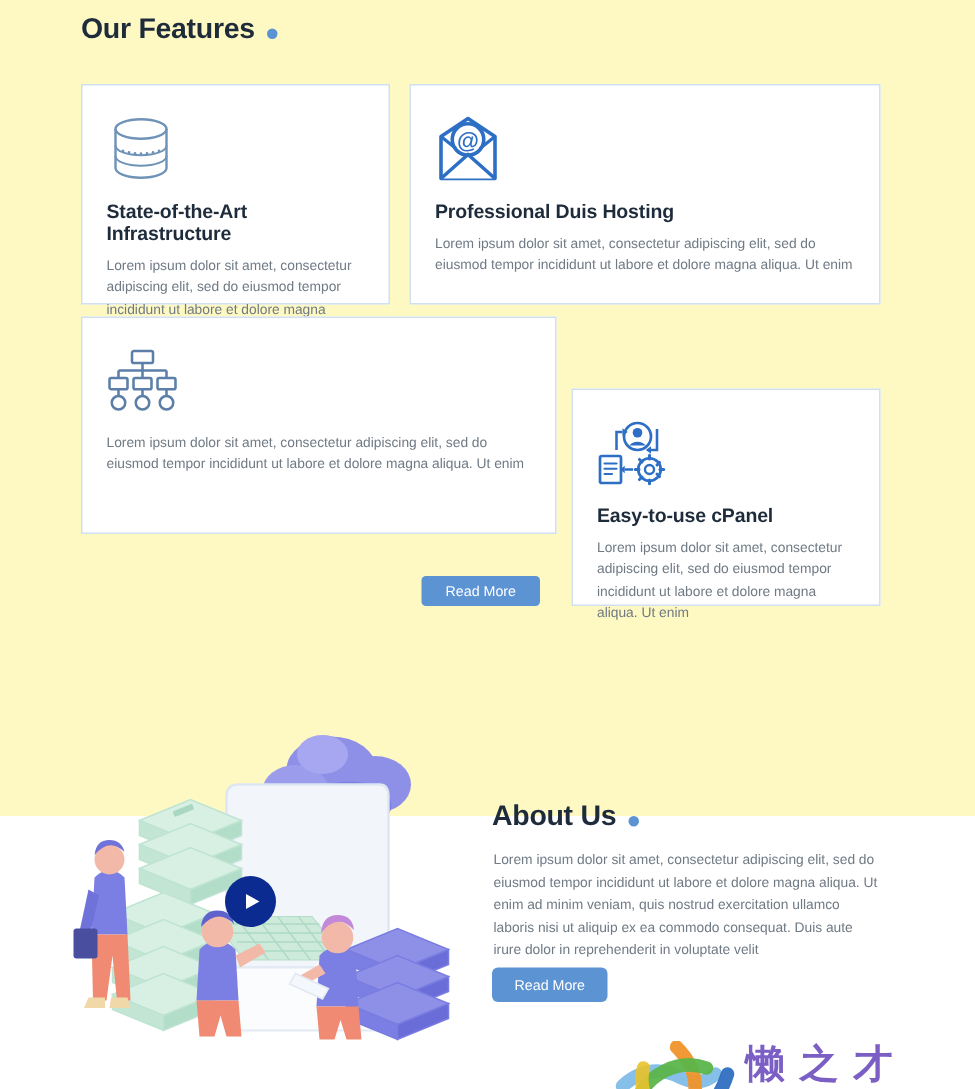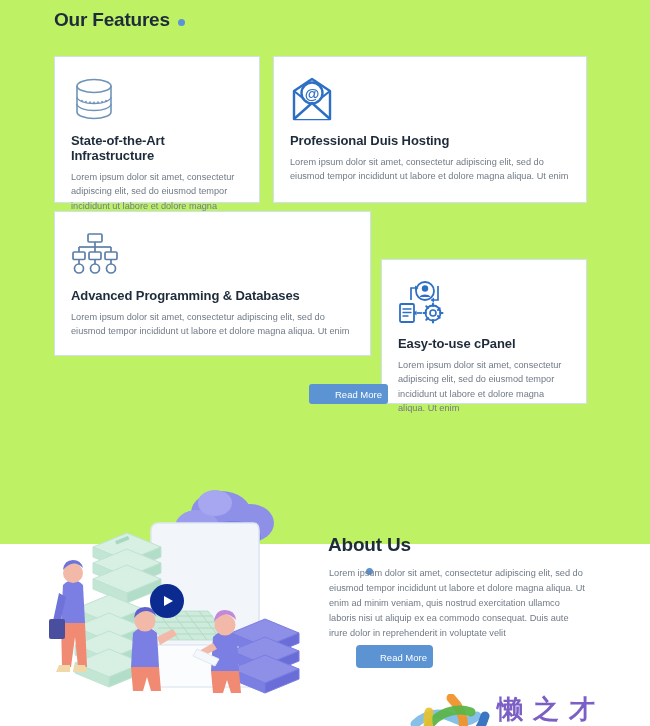--- a/index.html
+++ b/index.html
@@ -3,21 +3,21 @@
 <meta charset="utf-8">
 <style>
   * { box-sizing: border-box; }
   html, body {
     margin: 0; padding: 0;
     width: 650px; height: 726px;
     background: #ffffff;
     font-family: "Liberation Sans", sans-serif;
     overflow: hidden;
   }
-  .page { position: relative; width: 650px; height: 544px; background: #bef264; padding-left: 32px; }
+  .page { position: relative; width: 650px; height: 544px; background: #fef9c3; padding-left: 32px; }
 
   
   .section-head {
     position: absolute;
     left: 54px;
     display: flex;
     align-items: center;
     gap: 8px;
   }
   .section-head .title {
@@ -26,21 +26,21 @@
     color: #1d2b3a;
     letter-spacing: -0.2px;
   }
   .section-head .dot {
     width: 7px; height: 7px; border-radius: 50%;
     background: #5b93d3;
     display: inline-block;
     margin-top: 4px;
   }
   #features-head { top: 9px; }
-  #about-head { left: 328px; top: 534px; flex-direction: column; }
+  #about-head { left: 328px; top: 534px; }
   #about-head .title { font-size: 19px; }
 
   
   .card {
     position: absolute;
     border: 1px solid #cfe0f0;
     background: #ffffff;
     padding: 14px 16px 16px 16px;
   }
   .card .icon-wrap {
@@ -69,23 +69,22 @@
   #card-4 { left: 381px; top: 211px; width: 206px; height: 145px; margin-top: 48px; }
 
   
   .btn {
     background: #5b93d3;
     color: #ffffff;
     font-size: 9.5px;
     border: none;
     border-radius: 3px;
     cursor: pointer;
-    text-align: right;
+    text-align: center;
     font-family: "Liberation Sans", sans-serif;
-    margin-left: 28px;
   }
   #features-btn {
     position: absolute;
     left: 281px; top: 384px;
     width: 79px; height: 20px;
     line-height: 20px;
   }
   #about-btn {
     position: absolute;
     left: 328px; top: 645px;
@@ -225,21 +224,20 @@
         <path d="M8 15 L8 20 M24 15 L24 20 M40 15 L40 20" stroke="#5b7fa8" stroke-width="1.7" fill="none"></path>
         <rect x="2" y="20" width="12" height="7.5" rx="1.2" fill="none" stroke="#5b7fa8" stroke-width="1.7"></rect>
         <rect x="18" y="20" width="12" height="7.5" rx="1.2" fill="none" stroke="#5b7fa8" stroke-width="1.7"></rect>
         <rect x="34" y="20" width="12" height="7.5" rx="1.2" fill="none" stroke="#5b7fa8" stroke-width="1.7"></rect>
         <path d="M8 27.5 L8 32 M24 27.5 L24 32 M40 27.5 L40 32" stroke="#5b7fa8" stroke-width="1.7" fill="none"></path>
         <circle cx="8" cy="36.5" r="4.5" fill="none" stroke="#5b7fa8" stroke-width="1.7"></circle>
         <circle cx="24" cy="36.5" r="4.5" fill="none" stroke="#5b7fa8" stroke-width="1.7"></circle>
         <circle cx="40" cy="36.5" r="4.5" fill="none" stroke="#5b7fa8" stroke-width="1.7"></circle>
       </svg>
     </div>
-    <p class="card-title">Advanced Programming &amp; Databases</p>
     <p class="card-desc">Lorem ipsum dolor sit amet, consectetur adipiscing elit, sed do eiusmod tempor incididunt ut labore et dolore magna aliqua. Ut enim</p>
   </div>
 
   <div class="card" id="card-4">
     <div class="icon-wrap">
       <svg width="48" height="46" viewBox="0 0 48 46">
         <circle cx="27" cy="11" r="9" fill="none" stroke="#2e6fc6" stroke-width="1.8"></circle>
         <circle cx="27" cy="8.5" r="3.2" fill="#2e6fc6"></circle>
         <path d="M21.5 17 a6.5 5.5 0 0 1 11 0 z" fill="#2e6fc6"></path>
         <path d="M13 20 L13 8 L17 8" fill="none" stroke="#2e6fc6" stroke-width="1.7"></path>

